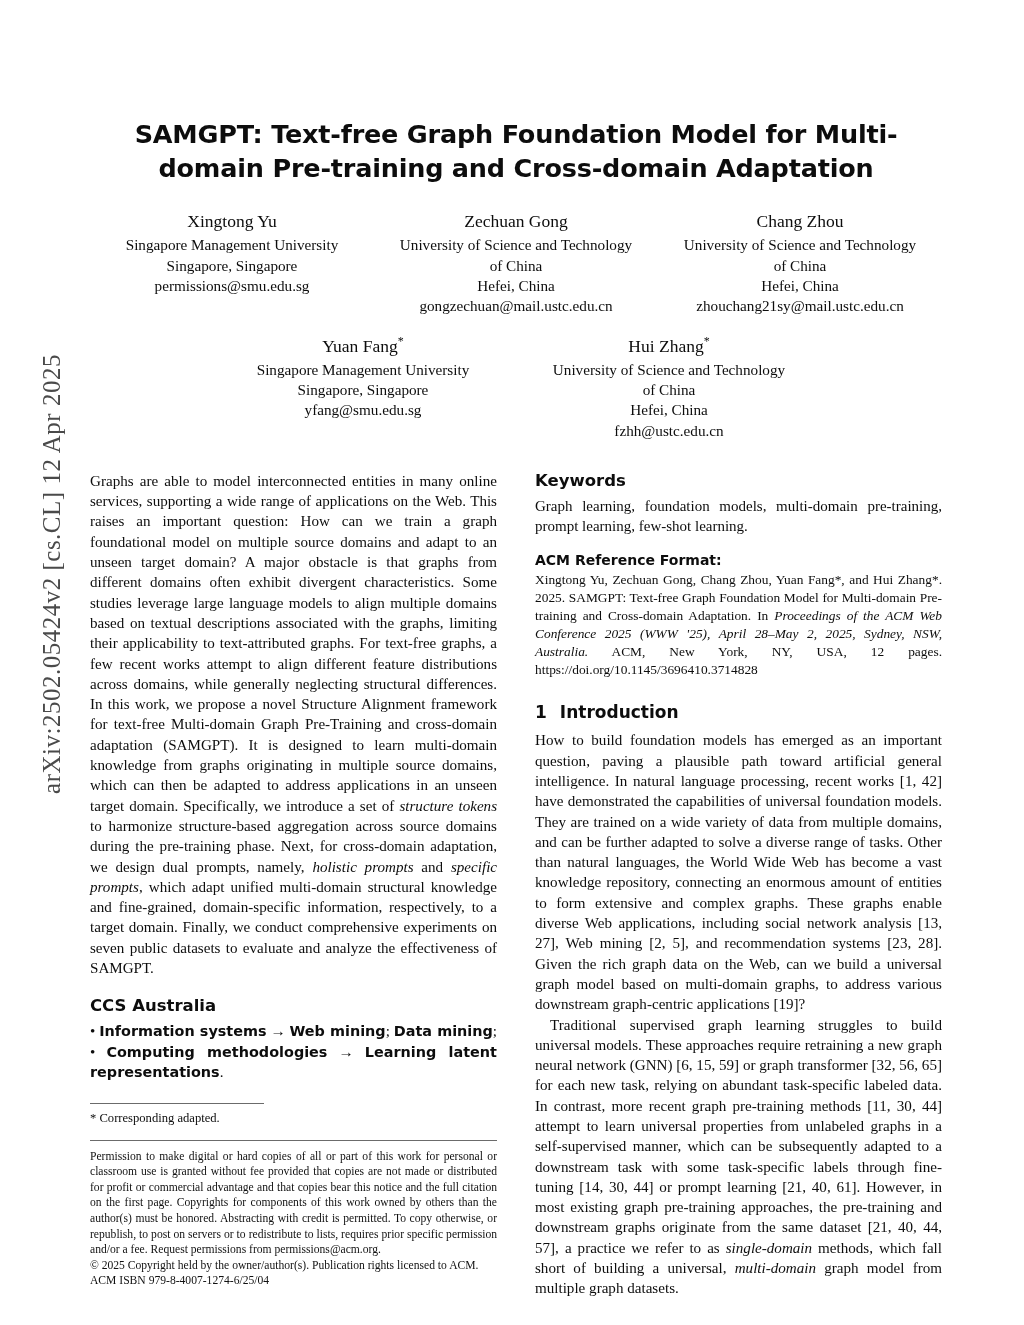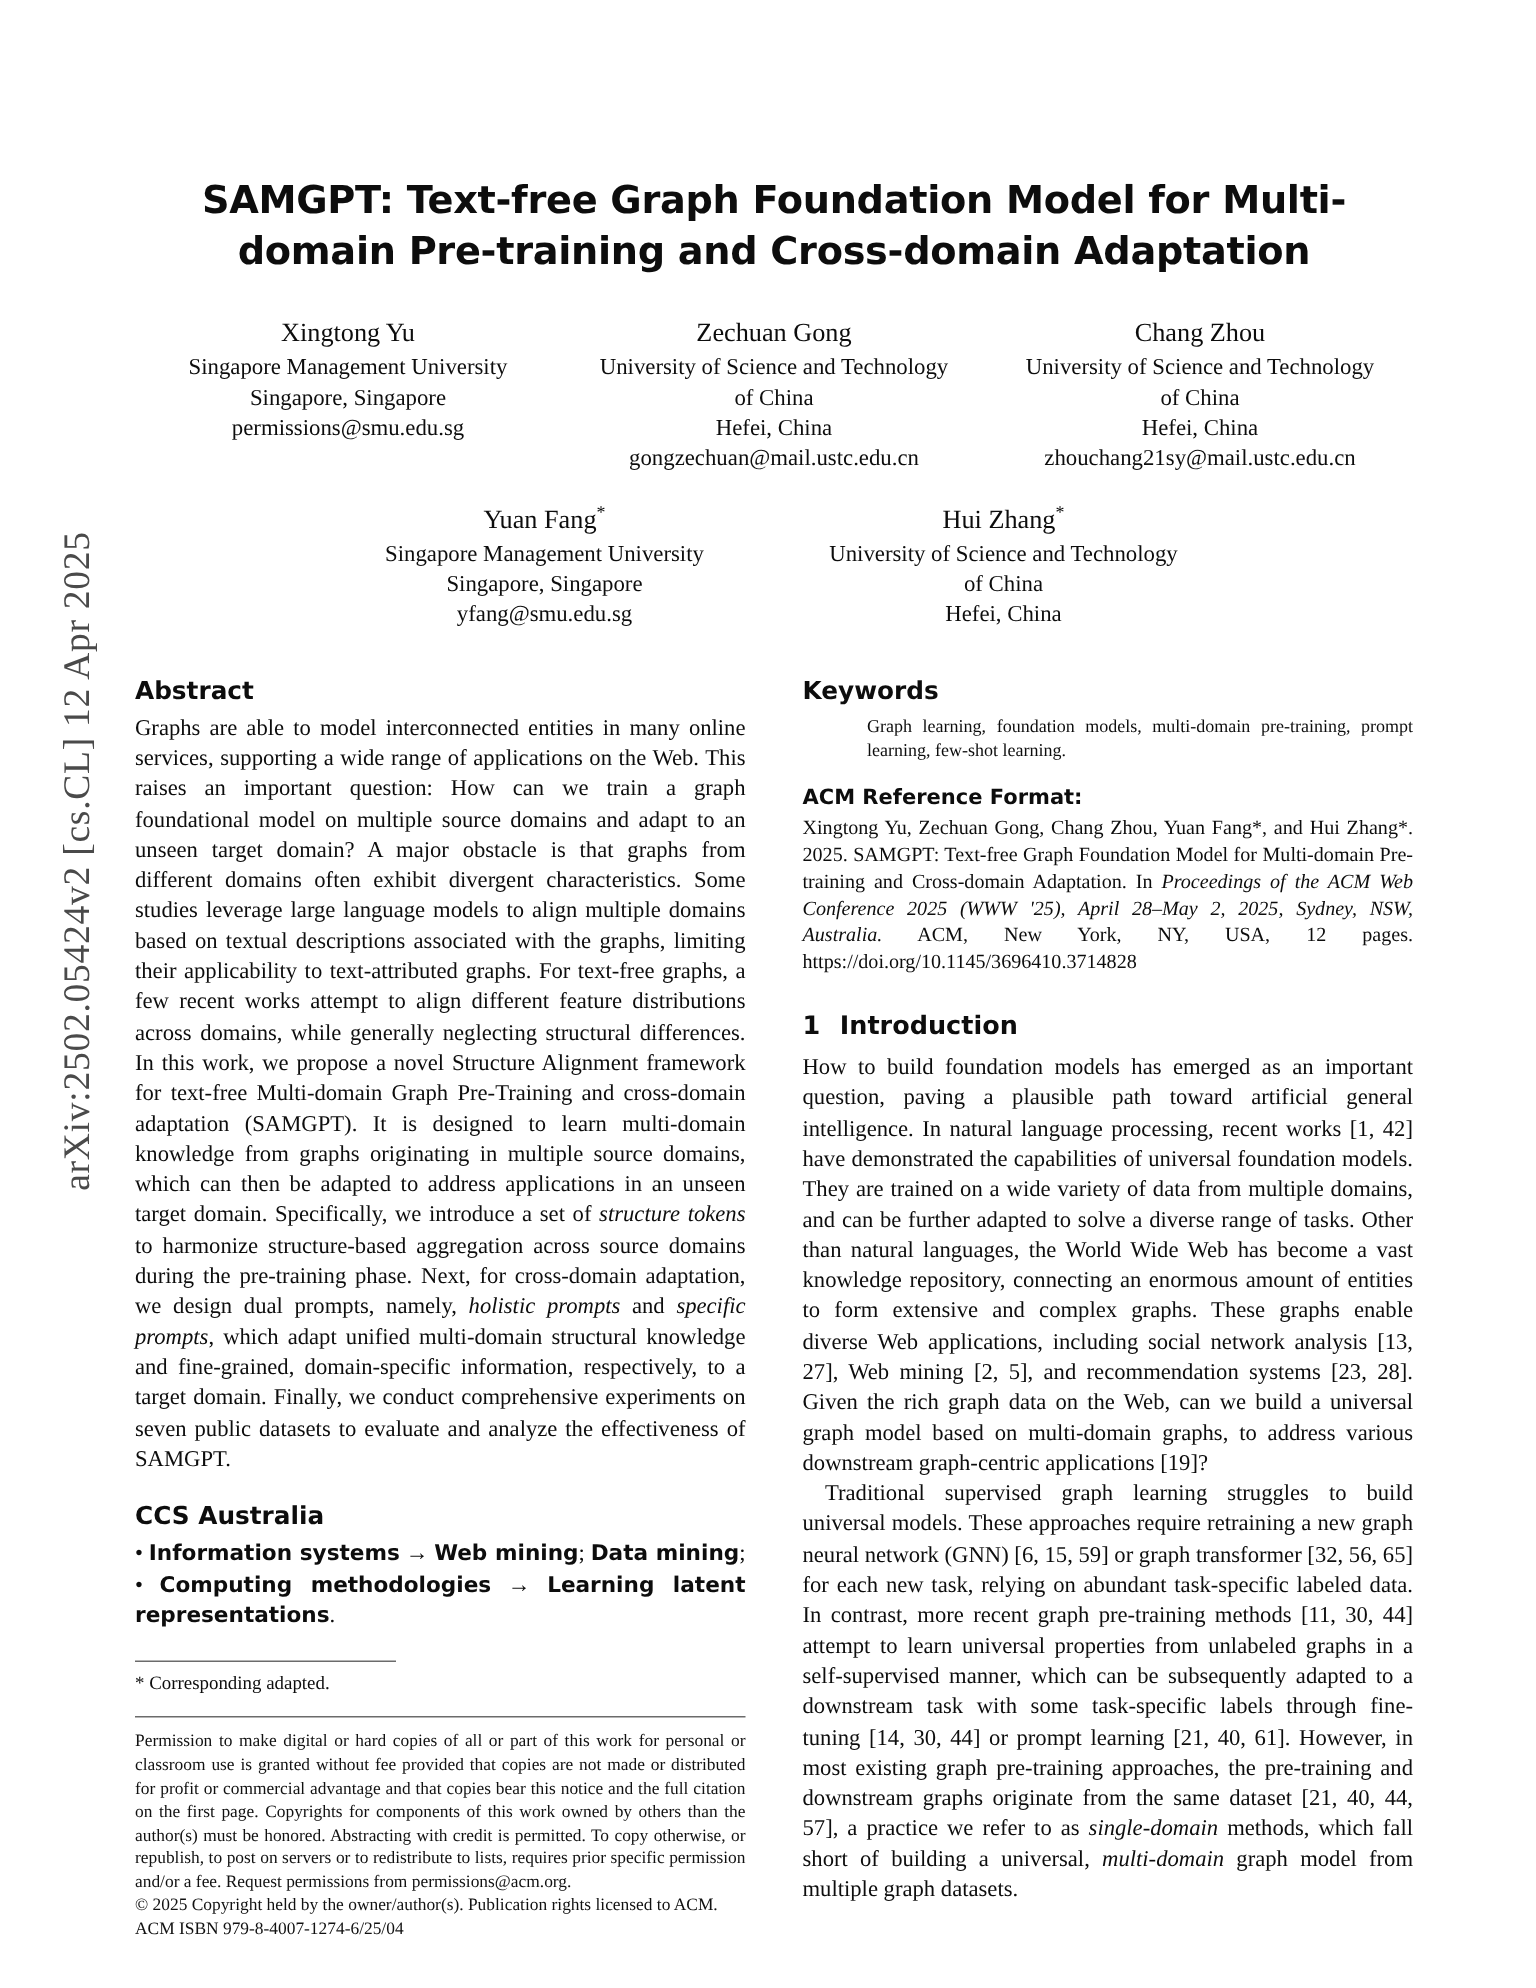--- a/index.html
+++ b/index.html
@@ -110,24 +110,23 @@
   .concepts {
     font-size: 15.1px;
     line-height: 1.35;
     text-align: justify;
   }
   .concepts b {
     font-family: "DejaVu Sans", sans-serif;
     font-size: 14.4px;
   }
   .kw {
-    font-size: 12px;
+    font-size: 15px;
     line-height: 1.35;
     text-align: justify;
-    margin-left: 43px;
   }
   h3.sub {
     font-family: "DejaVu Sans", sans-serif;
     font-weight: bold;
     font-size: 14px;
     margin: 16px 0 3px 0;
   }
   .refformat {
     font-size: 13.4px;
     line-height: 1.33;
@@ -218,27 +217,27 @@
         <div class="author-name"><span>Yuan Fang</span><span class="star">*</span></div>
         <div class="author-line">Singapore Management University</div>
         <div class="author-line">Singapore, Singapore</div>
         <div class="author-line">yfang@smu.edu.sg</div>
       </div>
       <div class="author">
         <div class="author-name"><span>Hui Zhang</span><span class="star">*</span></div>
         <div class="author-line">University of Science and Technology</div>
         <div class="author-line">of China</div>
         <div class="author-line">Hefei, China</div>
+        <div class="author-line">fzhh@ustc.edu.cn</div>
       </div>
     </div>
 
     <div class="columns">
 
       <div class="col">
-        <h2 class="sec">Abstract</h2>
         <p class="body"><span id="abstract-slot">Graphs are able to model interconnected entities in many online services, supporting a wide range of applications on the Web. This raises an important question: How can we train a graph foundational model on multiple source domains and adapt to an unseen target domain? A major obstacle is that graphs from different domains often exhibit divergent characteristics. Some studies leverage large language models to align multiple domains based on textual descriptions associated with the graphs, limiting their applicability to text-attributed graphs. For text-free graphs, a few recent works attempt to align different feature distributions across domains, while generally neglecting structural differences. In this work, we propose a novel Structure Alignment framework for text-free Multi-domain Graph Pre-Training and cross-domain adaptation (SAMGPT). It is designed to learn multi-domain knowledge from graphs originating in multiple source domains, which can then be adapted to address applications in an unseen target domain. Specifically, we introduce a set of <i>structure tokens</i> to harmonize structure-based aggregation across source domains during the pre-training phase. Next, for cross-domain adaptation, we design dual prompts, namely, <i>holistic prompts</i> and <i>specific prompts</i>, which adapt unified multi-domain structural knowledge and fine-grained, domain-specific information, respectively, to a target domain. Finally, we conduct comprehensive experiments on seven public datasets to evaluate and analyze the effectiveness of SAMGPT.</span></p>
 
         <h2 class="sec spaced">CCS Australia</h2>
         <div class="concepts"><span id="ccs-slot">• <b>Information systems</b> → <b>Web mining</b>; <b>Data mining</b>; • <b>Computing methodologies</b> → <b>Learning latent representations</b>.</span></div>
 
         <div class="footnote-wrap">
           <div class="fn-rule"></div>
           <div class="fn-corresp">* Corresponding adapted.</div>
           <div class="fn-rule2"></div>
           <div class="fn-block">

